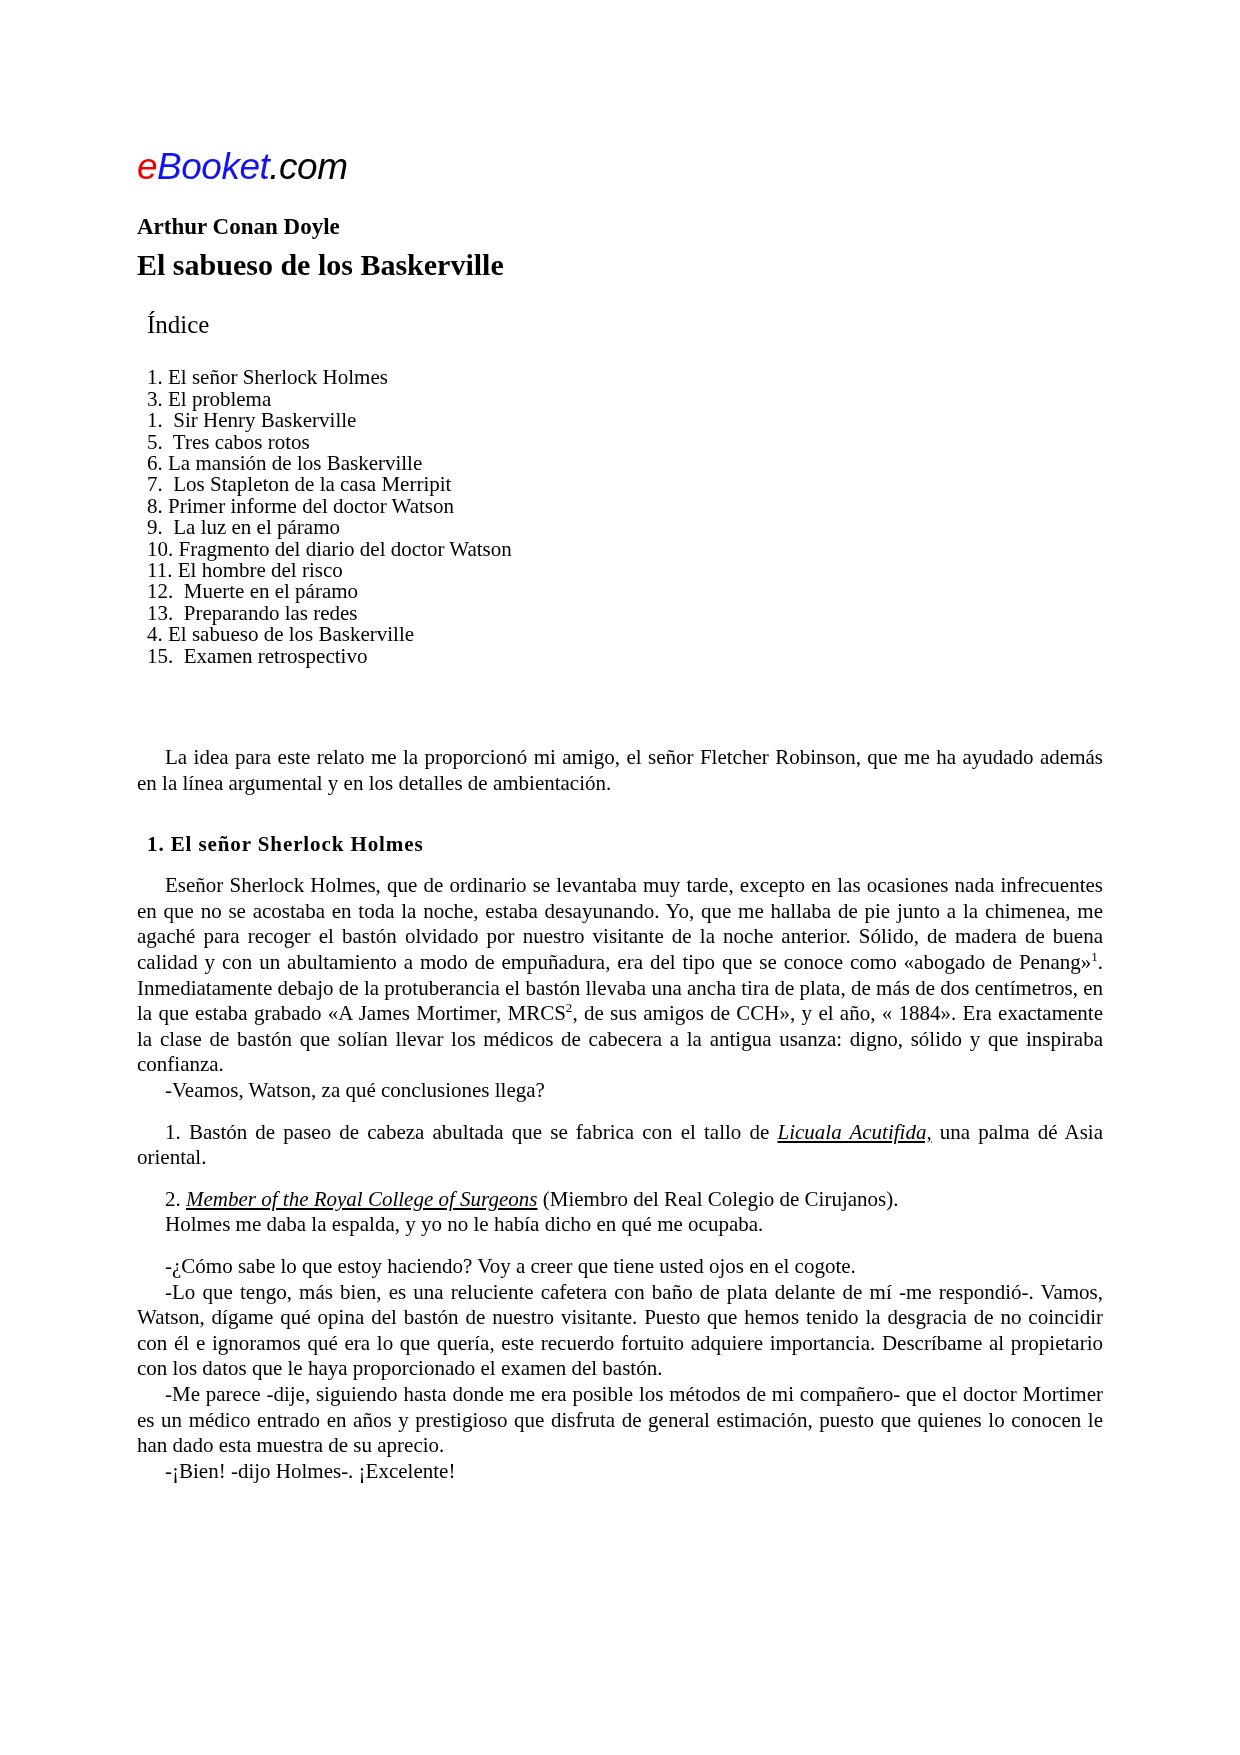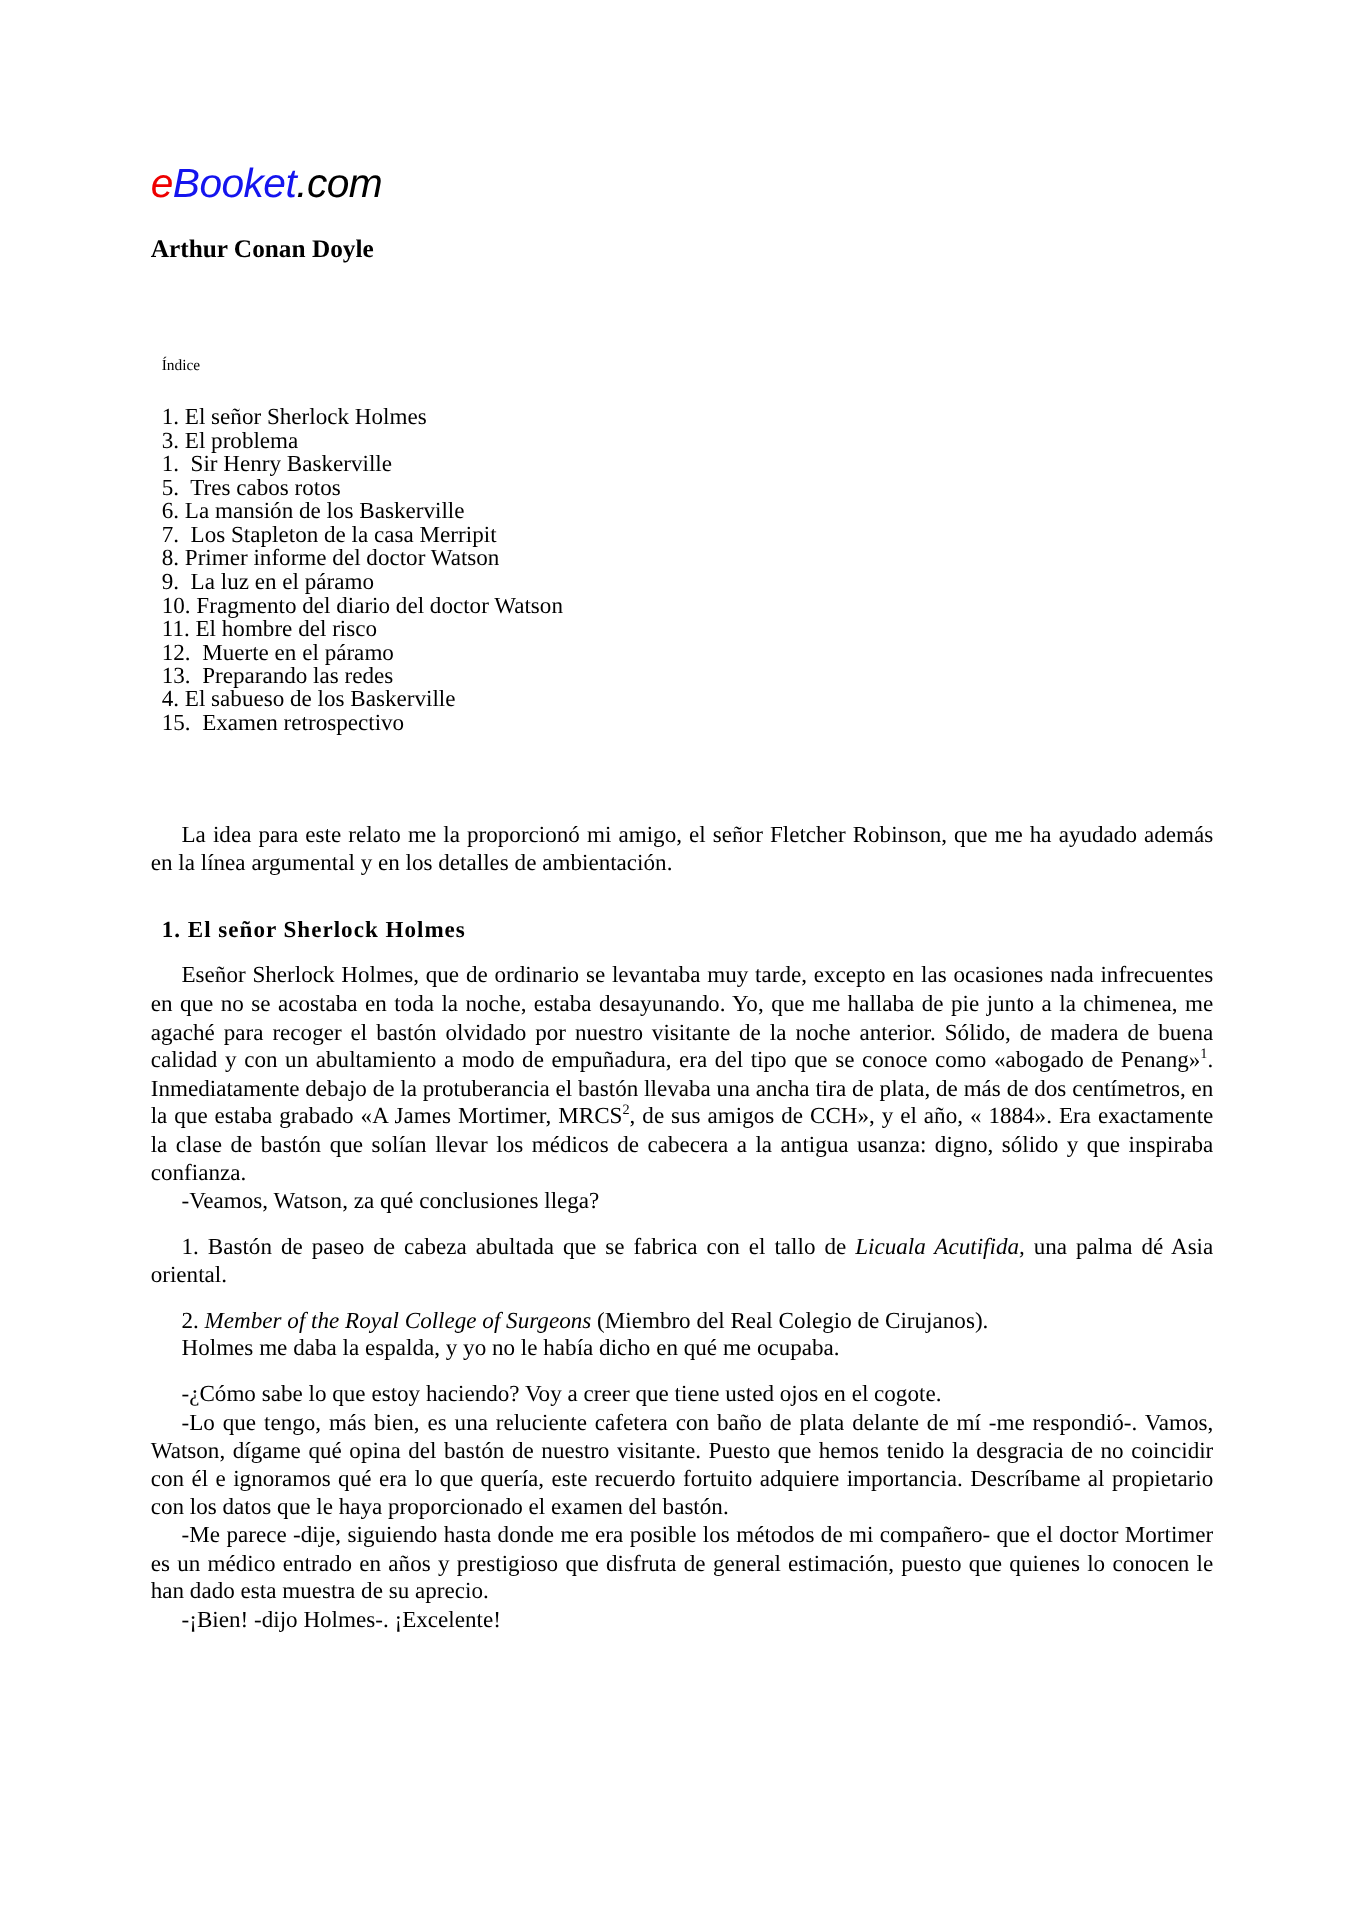--- a/index.html
+++ b/index.html
@@ -55,22 +55,22 @@
   }
   .booktitle {
     font-weight: bold;
     font-size: 30px;
     line-height: 1.3;
     margin-top: 3px;
   }
 
   
   .index-heading {
-    font-size: 14px;
-    margin-top: 82px;
+    font-size: 25px;
+    margin-top: 24px;
     line-height: 1.35;
     padding-left: 10px;
   }
   .index-list {
     margin-top: 26px;
     padding-left: 10px;
   }
   .index-item {
     font-size: 21px;
     line-height: 21.4px;
@@ -104,34 +104,35 @@
     padding-left: 10px;
   }
   .para-group { margin-top: 16px; }
   .para-group p.body + p.body { text-indent: 28px; }
   .gap-sm { height: 16px; }
   sup {
     font-size: 0.62em;
     vertical-align: super;
     line-height: 0;
   }
-  em.it { font-style: italic; }
+  em.it { font-style: italic; text-decoration: underline; }
 </style>
 </head>
 <body>
 
 <div class="page">
   <div class="content">
 
     <div class="logo">
       <span class="seg-e">e</span><span class="seg-booket">Booket</span><span class="seg-com">.com</span>
     </div>
 
     <div class="titleblock">
       <div class="author">Arthur Conan Doyle</div>
+      <div class="booktitle">El sabueso de los Baskerville</div>
     </div>
 
     <div class="index-heading">Índice</div>
 
     <div class="index-list">
       <div class="index-item">1. El señor Sherlock Holmes</div>
       <div class="index-item">3. El problema</div>
       <div class="index-item">1.  Sir Henry Baskerville</div>
       <div class="index-item">5.  Tres cabos rotos</div>
       <div class="index-item">6. La mansión de los Baskerville</div>

